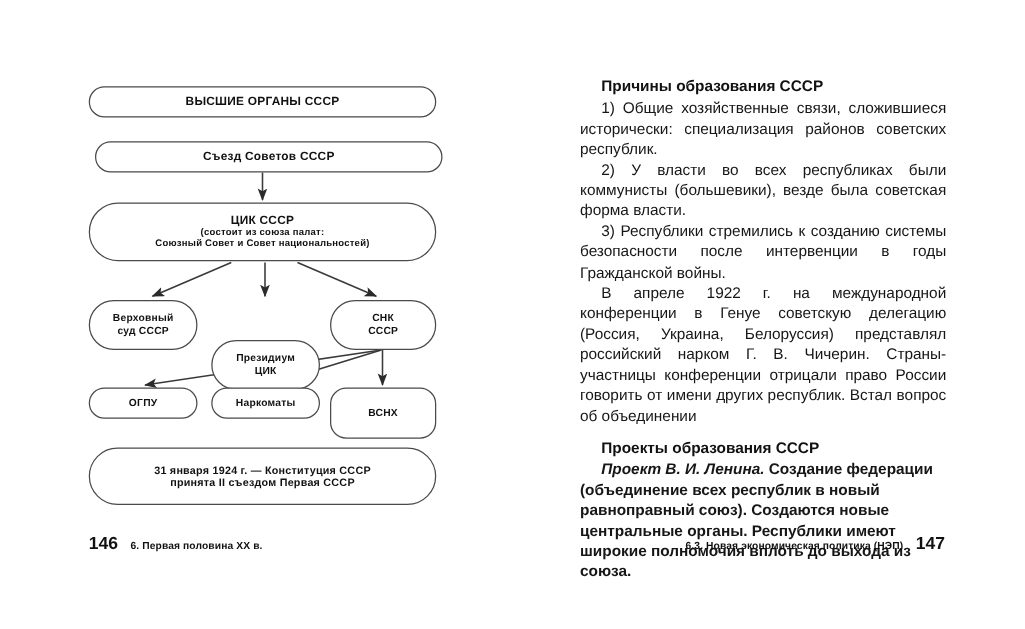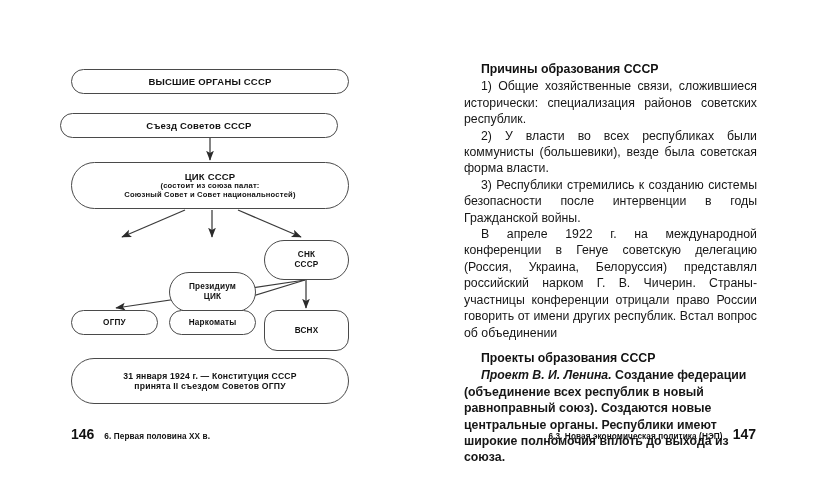--- a/index.html
+++ b/index.html
@@ -47,21 +47,21 @@
     justify-content: center;
     text-align: center;
     font-weight: bold;
     color: #111111;
     letter-spacing: 0.2px;
     z-index: 2;
   }
   .node .ln { display: block; line-height: 1.18; }
 
   #node-top      { left: 71px;  top: 69px;  width: 278px; height: 25px;  border-radius: 13px; font-size: 9.5px; }
-  #node-congress { left: 60px;  top: 113px; width: 278px; height: 25px;  border-radius: 13px; font-size: 9.5px; text-align: right; }
+  #node-congress { left: 76px;  top: 113px; width: 278px; height: 25px;  border-radius: 13px; font-size: 9.5px; text-align: right; }
   #node-cik      { left: 71px;  top: 162px; width: 278px; height: 47px;  border-radius: 24px; font-size: 9.5px; }
   #node-cik .sub1,
   #node-cik .sub2 { font-size: 7.6px; font-weight: bold; }
 
   #node-supreme  { left: 71px;  top: 240px; width: 87px;  height: 40px;  border-radius: 20px; font-size: 8.2px; }
   #node-presid   { left: 169px; top: 240px; width: 87px;  height: 40px;  border-radius: 20px; font-size: 8.2px; margin-top: 32px; }
   #node-snk      { left: 264px; top: 240px; width: 85px;  height: 40px;  border-radius: 20px; font-size: 8.2px; }
 
   #node-ogpu     { left: 71px;  top: 310px; width: 87px;  height: 25px;  border-radius: 13px; font-size: 8.2px; }
   #node-narkomat { left: 169px; top: 310px; width: 87px;  height: 25px;  border-radius: 13px; font-size: 8.2px; }
@@ -161,20 +161,24 @@
       <div class="node" id="node-congress">
         <span class="ln">Съезд Советов СССР</span>
       </div>
 
       <div class="node" id="node-cik">
         <span class="ln">ЦИК СССР</span>
         <span class="ln sub1">(состоит из союза палат:</span>
         <span class="ln sub2">Союзный Совет и Совет национальностей)</span>
       </div>
 
+      <div class="node" id="node-supreme">
+        <span class="ln">Верховный</span>
+        <span class="ln">суд СССР</span>
+      </div>
 
       <div class="node" id="node-presid">
         <span class="ln">Президиум</span>
         <span class="ln">ЦИК</span>
       </div>
 
       <div class="node" id="node-snk">
         <span class="ln">СНК</span>
         <span class="ln">СССР</span>
       </div>
@@ -186,21 +190,21 @@
       <div class="node" id="node-narkomat">
         <span class="ln">Наркоматы</span>
       </div>
 
       <div class="node" id="node-vsnh">
         <span class="ln">ВСНХ</span>
       </div>
 
       <div class="node" id="node-constit">
         <span class="ln">31 января 1924 г. — Конституция СССР</span>
-        <span class="ln">принята II съездом Советов ОГПУ</span>
+        <span class="ln">принята II съездом Первая СССР</span>
       </div>
 
     </div>
 
     <div class="footer-left">
       <span class="folio">146</span>
       <span class="runhead">6. Первая половина XX в.</span>
     </div>
 
   </div>

